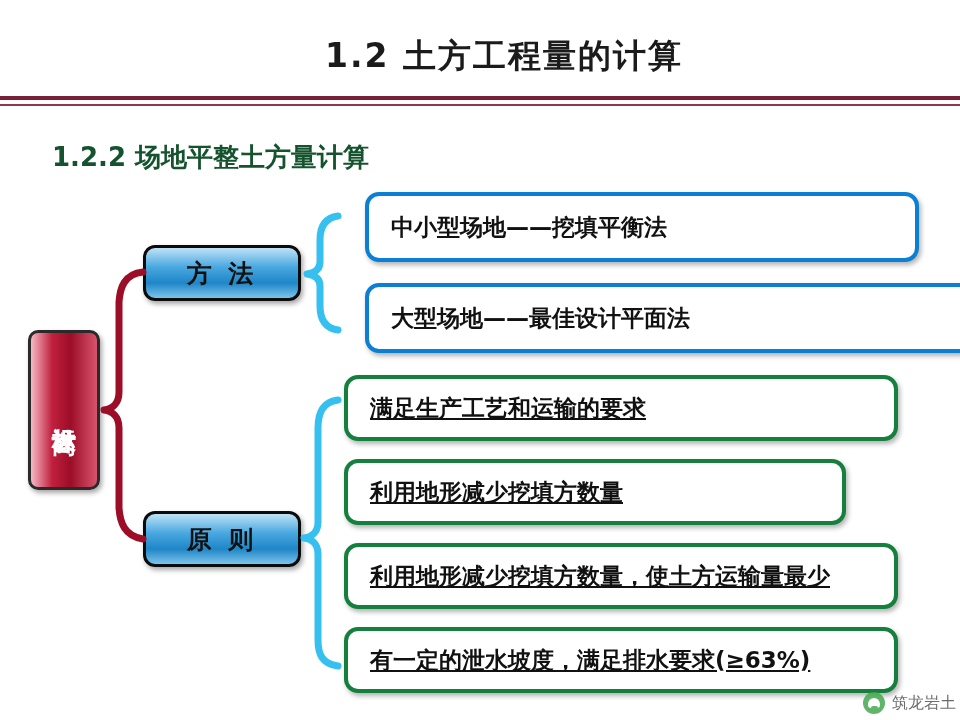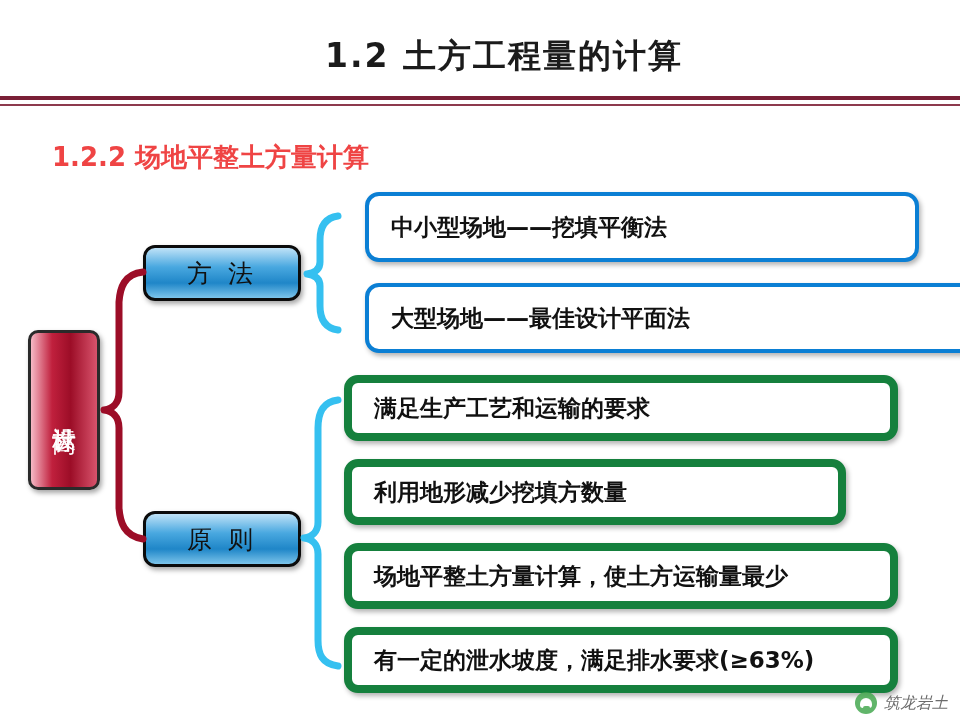--- a/index.html
+++ b/index.html
@@ -15,28 +15,28 @@
   }
   .rule{
     position:absolute;left:0;width:960px;background:#7a2036;
   }
   .rule.r1{top:96px;height:4px;}
   .rule.r2{top:104px;height:2px;background:#8d3a4e;}
 
   
   .subtitle{
     position:absolute;left:52px;top:140px;
-    font-size:26px;font-weight:bold;color:#ef4444;
+    font-size:26px;font-weight:bold;color:#14532d;
   }
 
   
   .node{
     position:absolute;box-sizing:border-box;
     display:flex;align-items:center;justify-content:center;
-    font-weight:normal;color:#111;
+    font-weight:bold;color:#111;
   }
   
   .red-block{
     left:28px;top:330px;width:72px;height:160px;
     border:3px solid #2a2a2a;border-radius:10px;
     background:linear-gradient(to right,#f6b9c6 0%,#c0203d 32%,#9c0d27 60%,#d8536c 100%);
     color:#ffffff;font-size:24px;letter-spacing:1px;
     writing-mode:vertical-rl;text-orientation:upright;
     box-shadow:2px 3px 5px rgba(0,0,0,.35);
   }
@@ -55,30 +55,30 @@
   .item{
     box-sizing:border-box;
     position:absolute;
     display:flex;align-items:center;
     padding-left:22px;
     background:#ffffff;border-radius:14px;
     font-size:23px;font-weight:bold;color:#111;
     box-shadow:2px 3px 5px rgba(0,0,0,.3);
   }
   .item.blue{border:4px solid #0b7fd4;margin-left:21px;}
-  .item.orange{border:8px solid #15803d;}
+  .item.orange{border:4px solid #15803d;text-decoration:underline;}
 
   
   svg.overlay{position:absolute;left:0;top:0;width:960px;height:720px;pointer-events:none;}
 
   
   .watermark{
-    position:absolute;right:12px;bottom:6px;
+    position:absolute;right:4px;bottom:6px;
     display:flex;align-items:center;gap:7px;
-    color:#4b4b4b;font-size:16px;opacity:.82;font-style:italic;
+    color:#4b4b4b;font-size:16px;opacity:.82;
   }
   .wm-logo{
     width:22px;height:22px;border-radius:50%;
     background:#3fa64a;position:relative;flex:none;
   }
   .wm-logo:before{
     content:"";position:absolute;left:5px;top:6px;width:12px;height:10px;
     border-radius:6px 6px 3px 3px;background:#fff;
   }
   .wm-logo:after{
@@ -98,21 +98,21 @@
 <div class="node red-block">设计标高</div>
 
 <div class="node blue-label m">方  法</div>
 <div class="node blue-label p">原  则</div>
 
 <div class="item blue" style="left:344px;top:192px;width:554px;height:70px;">中小型场地——挖填平衡法</div>
 <div class="item blue" style="left:344px;top:283px;width:630px;height:70px;">大型场地——最佳设计平面法</div>
 
 <div class="item orange" style="left:344px;top:375px;width:554px;height:66px;">满足生产工艺和运输的要求</div>
 <div class="item orange" style="left:344px;top:459px;width:502px;height:66px;">利用地形减少挖填方数量</div>
-<div class="item orange" style="left:344px;top:543px;width:554px;height:66px;">场地平整土方量计算，使土方运输量最少</div>
+<div class="item orange" style="left:344px;top:543px;width:554px;height:66px;">利用地形减少挖填方数量，使土方运输量最少</div>
 <div class="item orange" style="left:344px;top:627px;width:554px;height:66px;">有一定的泄水坡度，满足排水要求(≥63%)</div>
 
 <svg class="overlay">
 
   <path fill="none" stroke="#9c0d27" stroke-width="7" stroke-linecap="round" stroke-linejoin="round" d="M143,272 C124,274 120,288 119,302 L119,392
            C119,404 112,409 104,410
            C112,411 119,416 119,428 L119,508
            C120,522 124,536 143,539"></path>
 
   <path fill="none" stroke="#35c0f0" stroke-width="7" stroke-linecap="round" stroke-linejoin="round" d="M338,216 C324,218 320,228 320,240 L320,262

